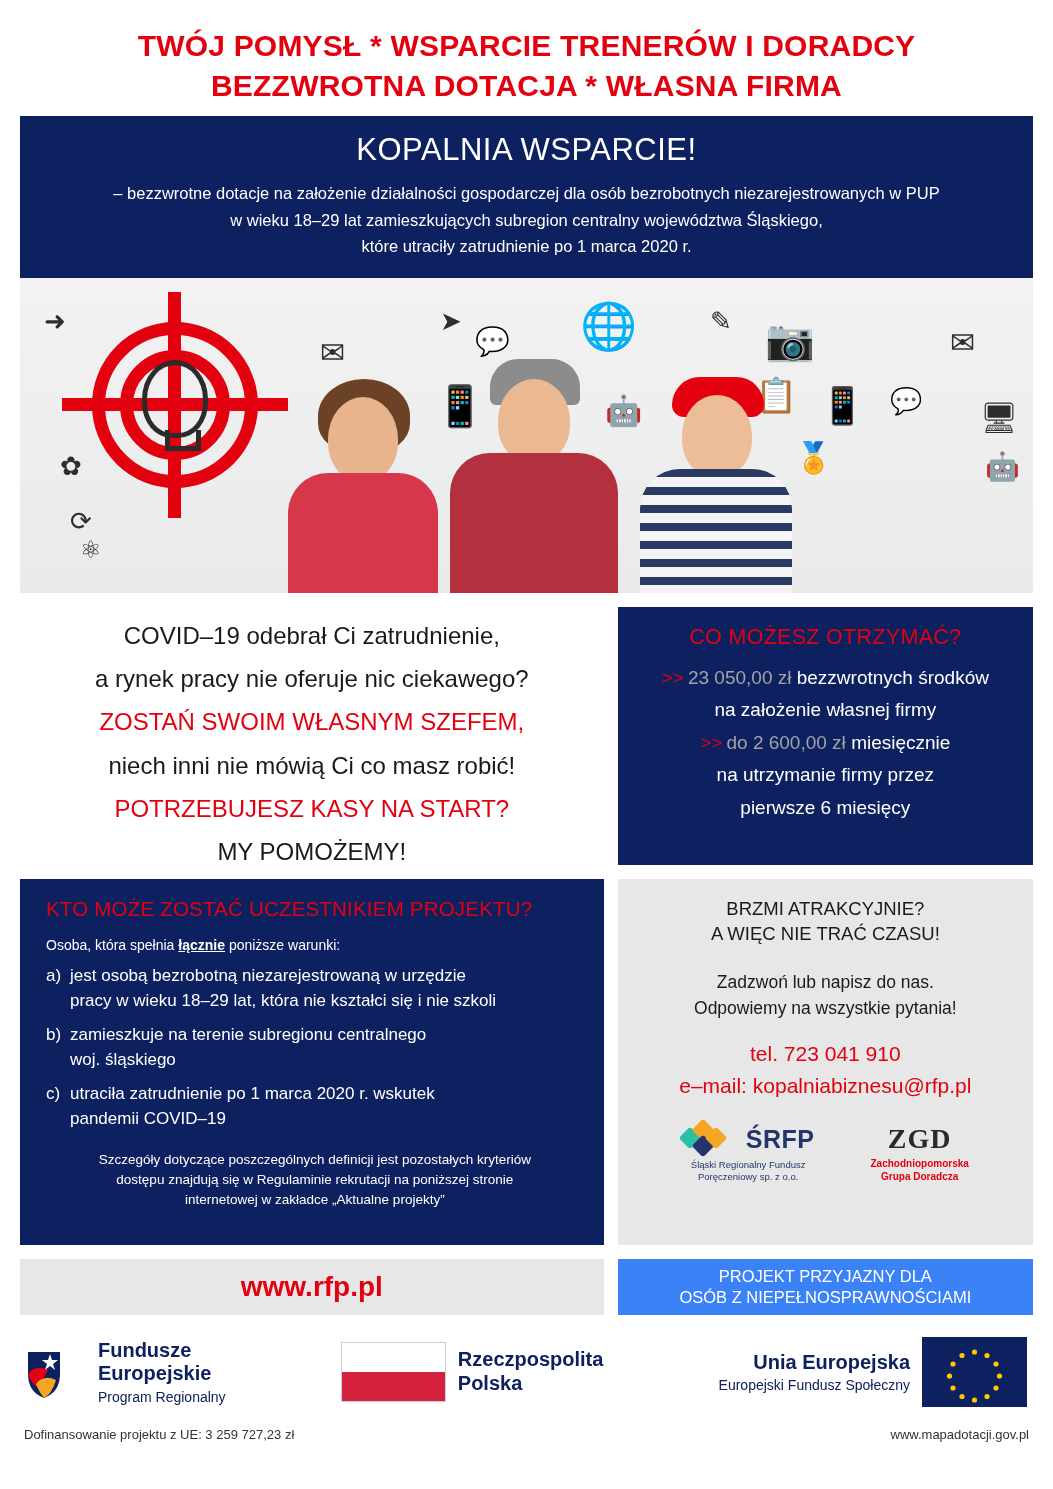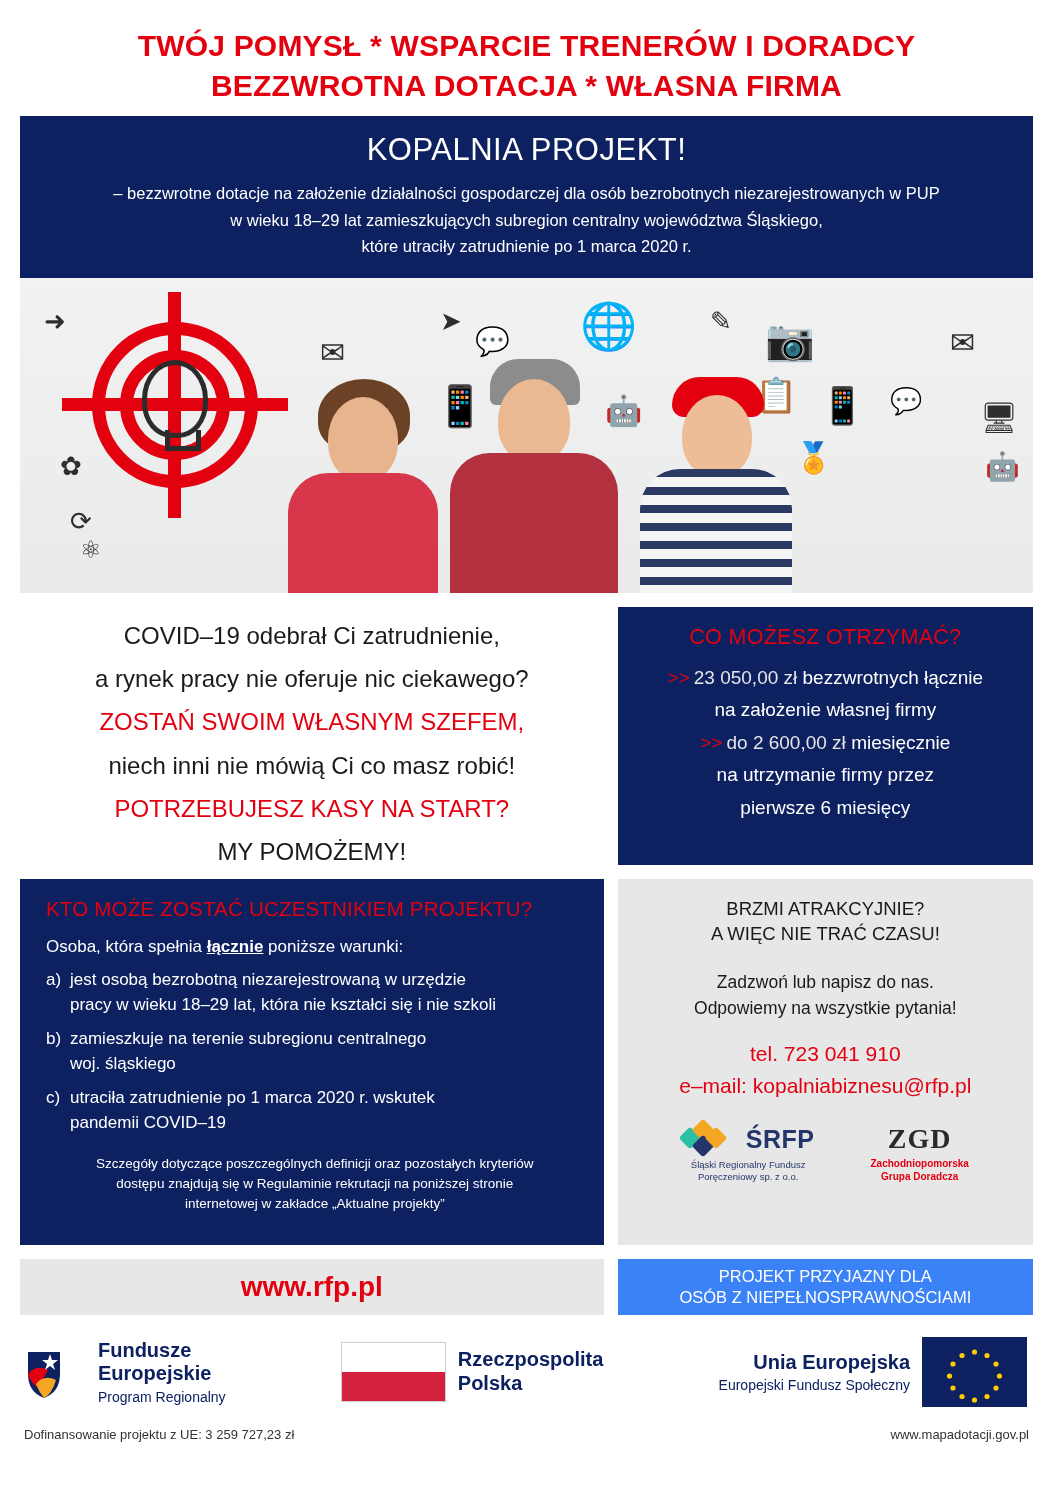--- a/index.html
+++ b/index.html
@@ -99,30 +99,30 @@
     display: flex; flex-direction: column; justify-content: flex-start; gap: 14px;
   }
   .mid-left p { font-size: 24px; line-height: 1.22; }
   .mid-left p.red { color: #e3000f; }
   .mid-right {
     flex: 0 0 41%; background: #0d2161; color: #fff; text-align: center;
     padding: 18px 18px 16px 18px;
   }
   .mid-right h3 { color: #e3000f; font-size: 21.5px; font-weight: normal; margin-bottom: 14px; letter-spacing: .3px; }
   .mid-right .row { font-size: 19px; line-height: 1.5; margin-bottom: 4px; }
-  .mid-right .amount { color: #e5e5e5; margin-top: 12px; }
+  .mid-right .amount { color: #a3a3a3; margin-top: 12px; }
   .chev { color: #e3000f; margin-right: 4px; }
 
   
   .lower { display: flex; gap: 14px; margin-top: 14px; height: 366px; }
   .lower-left {
     flex: 1 1 57%; background: #0d2161; color: #fff; padding: 18px 20px 14px 26px;
   }
   .lower-left h3 { color: #e3000f; font-size: 20.5px; font-weight: normal; margin-bottom: 16px; letter-spacing: .2px; }
-  .lower-left .intro { font-size: 17px; margin-bottom: 10px; }
+  .lower-left .intro { font-size: 14px; margin-bottom: 10px; }
   .lower-left .intro u { text-decoration: underline; font-weight: bold; }
   .lower-left ol { list-style: none; font-size: 17px; line-height: 1.5; }
   .lower-left ol li { margin-bottom: 8px; padding-left: 24px; position: relative; }
   .lower-left ol li .lbl { position: absolute; left: 0; }
   .lower-left .note { font-size: 13.5px; line-height: 1.5; text-align: center; margin-top: 18px; }
 
   .lower-right {
     flex: 0 0 41%; background: #e7e7e7; color: #1a1a1a; padding: 18px 10px 10px 10px; text-align: center;
   }
   .lower-right .q { font-size: 18.5px; line-height: 1.35; }
@@ -171,21 +171,21 @@
 <body>
 
 <div class="poster">
 
   <div class="headline">
     <div>TWÓJ POMYSŁ * WSPARCIE TRENERÓW I DORADCY</div>
     <div>BEZZWROTNA DOTACJA * WŁASNA FIRMA</div>
   </div>
 
   <div class="navy-banner">
-    <div class="title">KOPALNIA PROJEKT!</div>
+    <div class="title">KOPALNIA WSPARCIE!</div>
     <div class="lead">– bezzwrotne dotacje na założenie działalności gospodarczej dla osób bezrobotnych niezarejestrowanych w PUP</div>
     <div class="lead">w wieku 18–29 lat zamieszkujących subregion centralny województwa Śląskiego,</div>
     <div class="lead">które utraciły zatrudnienie po 1 marca 2020 r.</div>
   </div>
 
   <div class="hero">
     <div class="hero-bg-left"></div>
 
     <div class="target">
       <div class="cross-h"></div>
@@ -241,21 +241,21 @@
       <p class="red">ZOSTAŃ SWOIM WŁASNYM SZEFEM,</p>
       <p>niech inni nie mówią Ci co masz robić!</p>
       <p class="red">POTRZEBUJESZ KASY NA START?</p>
       <p>MY POMOŻEMY!</p>
     </div>
 
     <div class="mid-right">
       <h3>CO MOŻESZ OTRZYMAĆ?</h3>
       <div class="row">
         <span class="chev">&gt;&gt;</span><span class="amount">23 050,00 zł</span>
-        <span>bezzwrotnych łącznie</span>
+        <span>bezzwrotnych środków</span>
       </div>
       <div class="row">na założenie własnej firmy</div>
       <div class="row">
         <span class="chev">&gt;&gt;</span><span class="amount">do 2 600,00 zł</span>
         <span>miesięcznie</span>
       </div>
       <div class="row">na utrzymanie firmy przez</div>
       <div class="row">pierwsze 6 miesięcy</div>
     </div>
   </div>
@@ -277,21 +277,21 @@
           <span>zamieszkuje na terenie subregionu centralnego</span><br>
           <span>woj. śląskiego</span>
         </li>
         <li>
           <span class="lbl">c)</span>
           <span>utraciła zatrudnienie po 1 marca 2020 r. wskutek</span><br>
           <span>pandemii COVID–19</span>
         </li>
       </ol>
       <div class="note">
-        <div>Szczegóły dotyczące poszczególnych definicji oraz pozostałych kryteriów</div>
+        <div>Szczegóły dotyczące poszczególnych definicji jest pozostałych kryteriów</div>
         <div>dostępu znajdują się w Regulaminie rekrutacji na poniższej stronie</div>
         <div>internetowej w zakładce „Aktualne projekty”</div>
       </div>
     </div>
 
     <div class="lower-right">
       <div class="q">BRZMI ATRAKCYJNIE?</div>
       <div class="q">A WIĘC NIE TRAĆ CZASU!</div>
       <div class="call">Zadzwoń lub napisz do nas.</div>
       <div class="call" style="margin-top:0">Odpowiemy na wszystkie pytania!</div>

